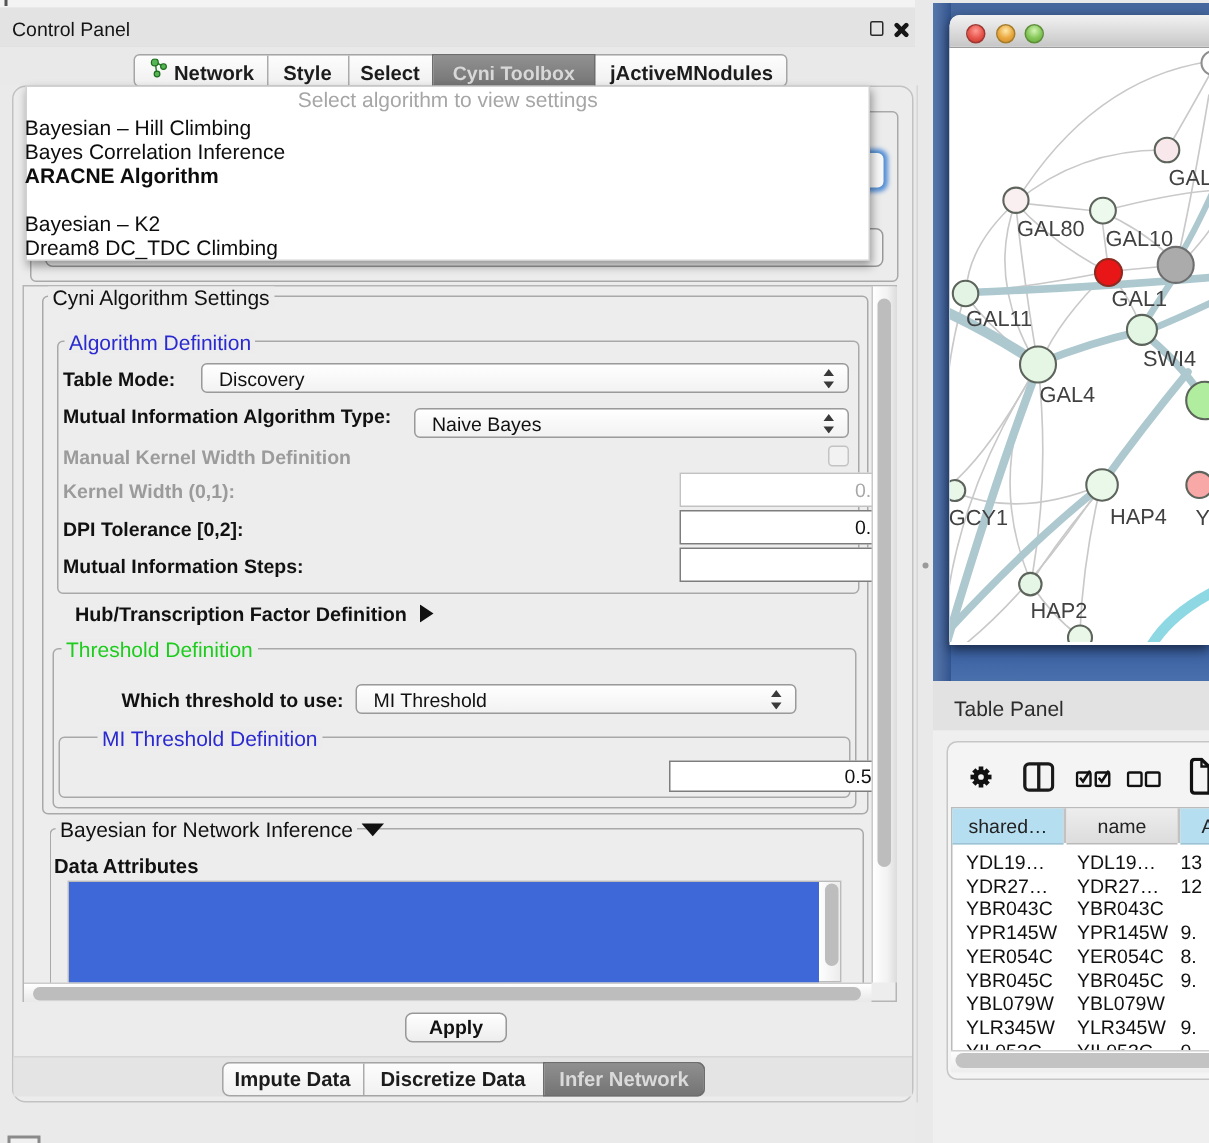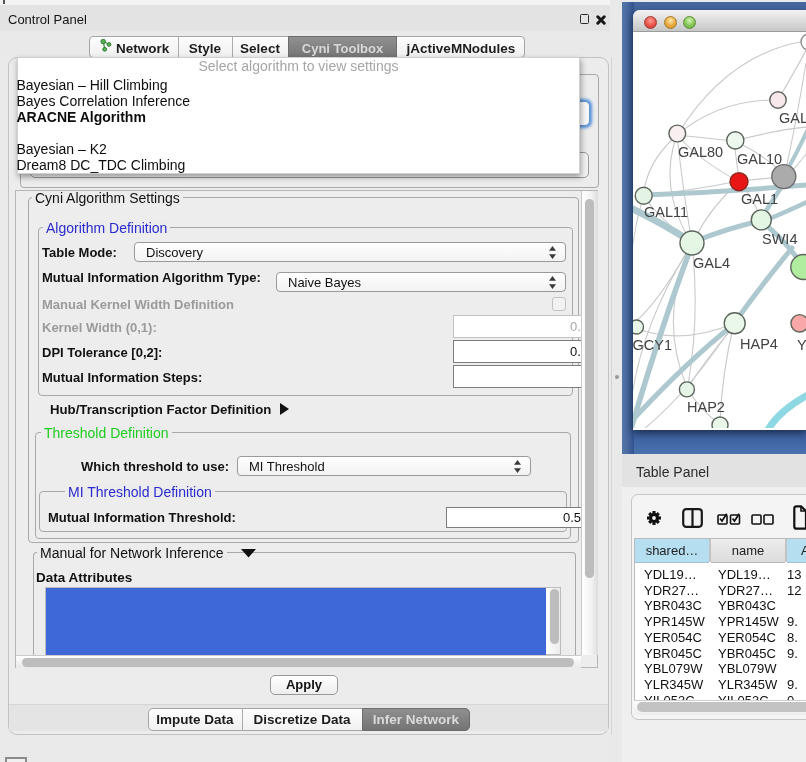--- a/index.html
+++ b/index.html
@@ -255,25 +255,24 @@
 <div class="combo" style="left:237px;top:456px;width:294px;height:20px;box-sizing:border-box;">
       <span class="ct">MI Threshold</span>
   <svg class="abs" style="right:8px;top:3px;" width="9" height="13" viewBox="0 0 9 13">
         <path d="M4.5 0 L8 4.7 L1 4.7 Z M4.5 13 L8 8.3 L1 8.3 Z" fill="#3a3a3a"></path>
       </svg>
 </div>
 
 <div class="gbox" style="left:39px;top:491px;width:526px;height:39px;"></div>
 <div class="grouptitle" style="left:46px;top:485px;color:#2a2ad0;background:#ececec;margin-left:19px;">MI Threshold Definition</div>
 
-<div class="abs blbl" style="left:48px;top:510px;">Mutual Information Threshold:</div>
 <div class="field" style="left:418px;top:507px;width:142px;height:21px;padding-right:6px;line-height:20px;box-sizing:border-box;">0.5</div>
 
 <div class="gbox" style="left:33px;top:552px;width:541px;height:103px;border-bottom:none;border-radius:4px 4px 0 0;"></div>
-<div class="grouptitle" style="left:37px;top:546px;color:#111;">Manual for Network Inference</div>
+<div class="grouptitle" style="left:37px;top:546px;color:#111;">Bayesian for Network Inference</div>
 <svg class="abs" style="left:241px;top:548px;" width="15" height="10" viewBox="0 0 15 10">
       <path d="M0 1 L15 1 L7.5 9.5 Z" fill="#111"></path>
     </svg>
 
 <div class="abs" style="left:36px;top:570px;font-size:13.5px;font-weight:bold;color:#111;">Data Attributes</div>
 <div class="abs" style="left:45px;top:587px;width:516px;height:68px;border:1px solid #bbb;background:#fff;box-sizing:border-box;"></div>
 <div class="abs" style="left:46px;top:587.5px;width:500px;height:67px;background:#3e68d8;"></div>
 <div class="abs" style="left:547px;top:588px;width:13px;height:66px;background:linear-gradient(90deg,#fdfdfd,#ececec);"></div>
 <div class="abs" style="left:549.5px;top:589px;width:9px;height:55px;background:#bdbdbd;border-radius:5px;"></div>
 

